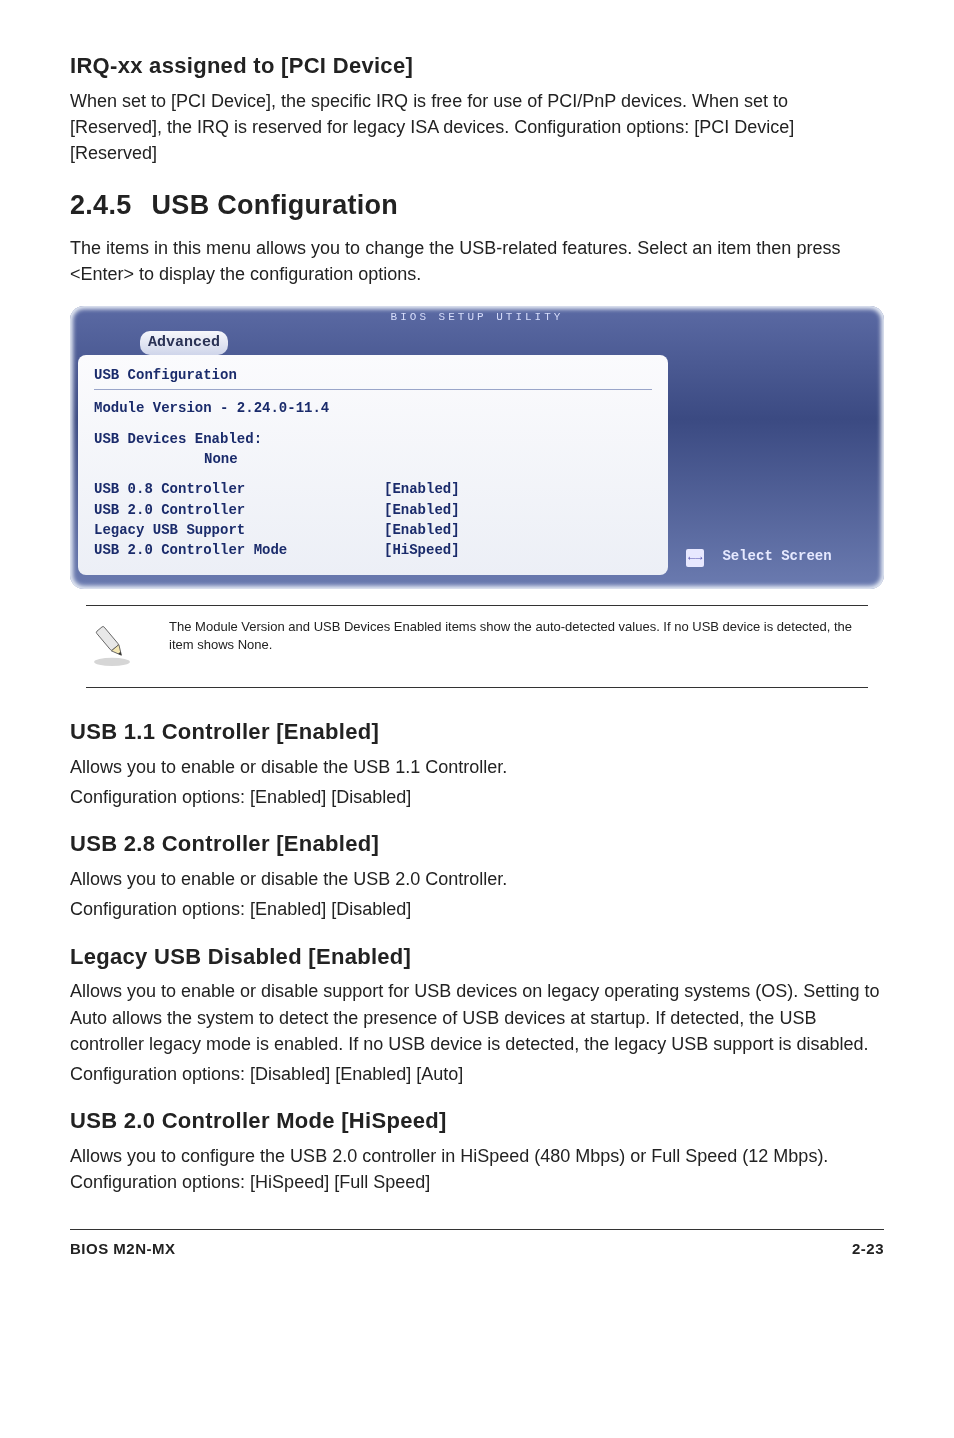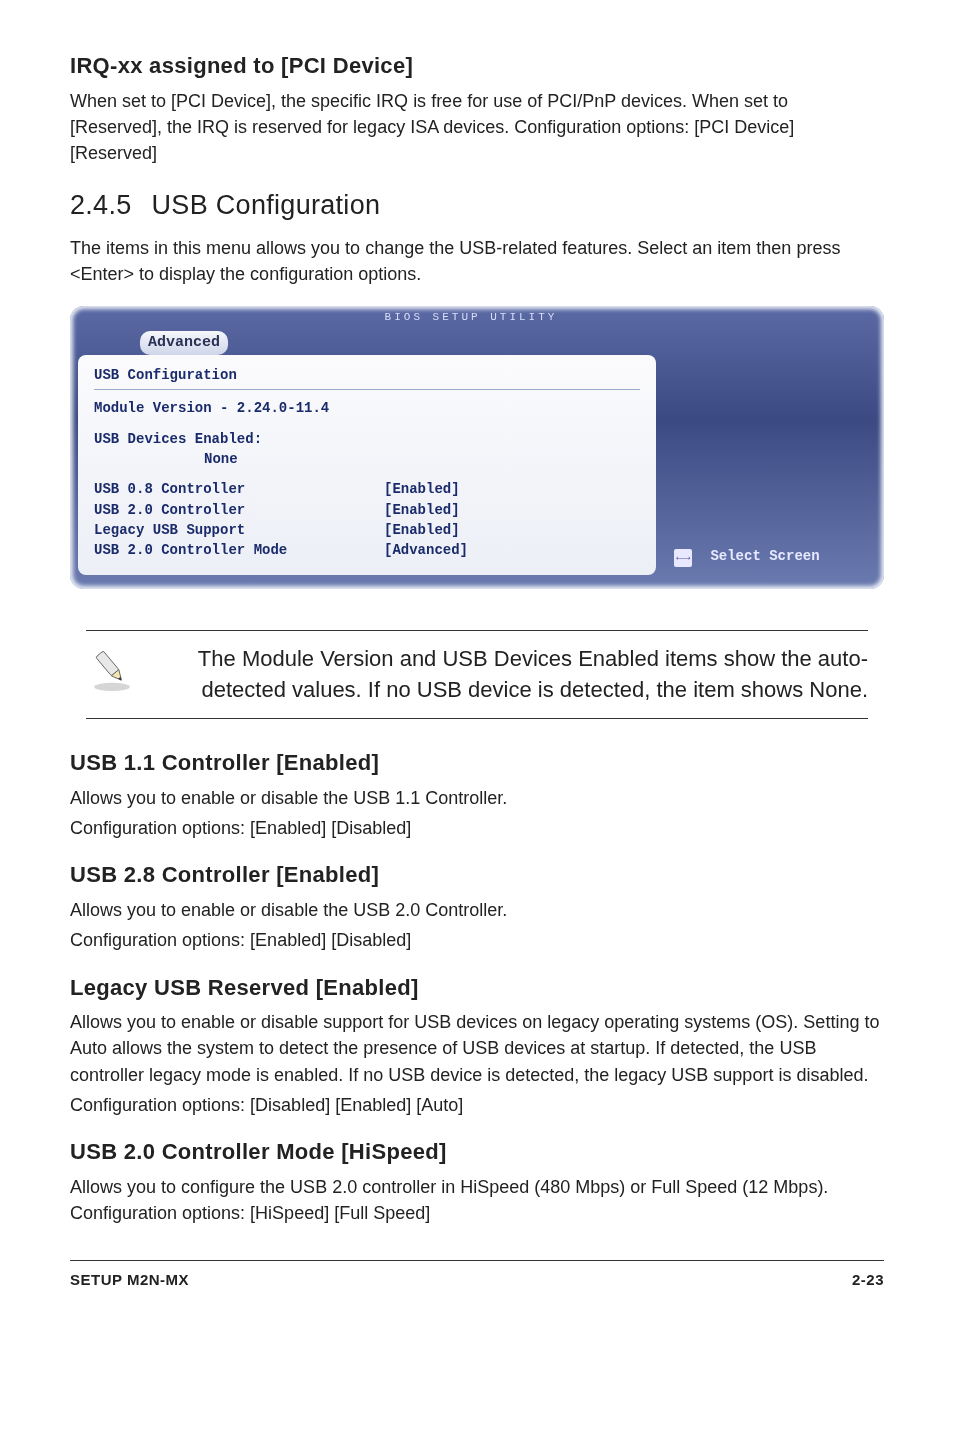--- a/index.html
+++ b/index.html
@@ -13,38 +13,38 @@
     font-size: 18px;
     line-height: 1.45;
   }
   h2.sub-heading {
     font-weight: 700;
     font-size: 22px;
     letter-spacing: 0.3px;
     margin-bottom: 6px;
   }
   h1.section-heading {
-    font-weight: 400;
+    font-weight: 700;
     font-size: 27px;
     letter-spacing: 0.3px;
     margin-top: 20px;
     margin-bottom: 10px;
   }
   h1.section-heading .num { margin-right: 20px; }
   p.body-text { margin-bottom: 18px; }
   p.body-text.tight { margin-bottom: 4px; }
 
   .bios-shell {
     border-radius: 14px;
-    padding: 4px 12px 14px 0;
+    padding: 4px 0 14px 0;
     background: linear-gradient(#5b6aa4 0, #3b4a82 40%, #6b7bb0 100%);
     box-shadow: inset 0 0 4px 3px #e9eef6;
     overflow: hidden;
     margin-top: 10px;
-    margin-bottom: 41px;
+    margin-bottom: 16px;
   }
   .bios-title {
     color: #d8defb;
     font-family: "Courier New", monospace;
     font-size: 11px;
     letter-spacing: 3px;
     text-align: center;
     padding: 0 0 2px 0;
   }
   .tablabel {
@@ -85,22 +85,21 @@
   .bios-right .arrows { color: #514fad; margin-right: 18px; background:#e8e8ff; padding:0 2px; border-radius:2px; font-size:12px;}
 
   .note-block {
     margin: 0 16px 28px 16px;
     border-top: 1px solid #333;
     border-bottom: 1px solid #333;
     display: flex;
     align-items: flex-start;
     gap: 30px;
     padding: 12px 0;
-    font-size: 22px;
-    text-align: right;
+    font-size: 13px;
   }
   .note-icon { width: 60px; }
   .note-icon svg { width: 52px; height: 52px; }
 
   .footer-row {
     display: flex;
     justify-content: space-between;
     font-weight: 700;
     font-size: 15px;
     margin-top: 34px;
@@ -139,21 +138,21 @@
       <div class="bios-row">
         <span class="lbl">USB 2.0 Controller</span>
         <span>[Enabled]</span>
       </div>
       <div class="bios-row">
         <span class="lbl">Legacy USB Support</span>
         <span>[Enabled]</span>
       </div>
       <div class="bios-row">
         <span class="lbl">USB 2.0 Controller Mode</span>
-        <span>[Advanced]</span>
+        <span>[HiSpeed]</span>
       </div>
     </div>
     <div class="bios-right">
       <span class="arrows">←→</span>
       <span>Select Screen</span>
     </div>
   </div>
 </div>
 
 <div class="note-block">
@@ -171,23 +170,23 @@
 </div>
 
 <h2 class="sub-heading">USB 1.1 Controller [Enabled]</h2>
 <p class="body-text tight">Allows you to enable or disable the USB 1.1 Controller.</p>
 <p class="body-text">Configuration options: [Enabled] [Disabled]</p>
 
 <h2 class="sub-heading">USB 2.8 Controller [Enabled]</h2>
 <p class="body-text tight">Allows you to enable or disable the USB 2.0 Controller.</p>
 <p class="body-text">Configuration options: [Enabled] [Disabled]</p>
 
-<h2 class="sub-heading">Legacy USB Reserved [Enabled]</h2>
+<h2 class="sub-heading">Legacy USB Disabled [Enabled]</h2>
 <p class="body-text tight">Allows you to enable or disable support for USB devices on legacy operating systems (OS). Setting to Auto allows the system to detect the presence of USB devices at startup. If detected, the USB controller legacy mode is enabled. If no USB device is detected, the legacy USB support is disabled.</p>
 <p class="body-text">Configuration options: [Disabled] [Enabled] [Auto]</p>
 
 <h2 class="sub-heading">USB 2.0 Controller Mode [HiSpeed]</h2>
 <p class="body-text">Allows you to configure the USB 2.0 controller in HiSpeed (480 Mbps) or Full Speed (12 Mbps). Configuration options: [HiSpeed] [Full Speed]</p>
 
 <div class="footer-row">
-  <span>SETUP M2N-MX</span>
+  <span>BIOS M2N-MX</span>
   <span>2-23</span>
 </div>
 
 </body></html>

